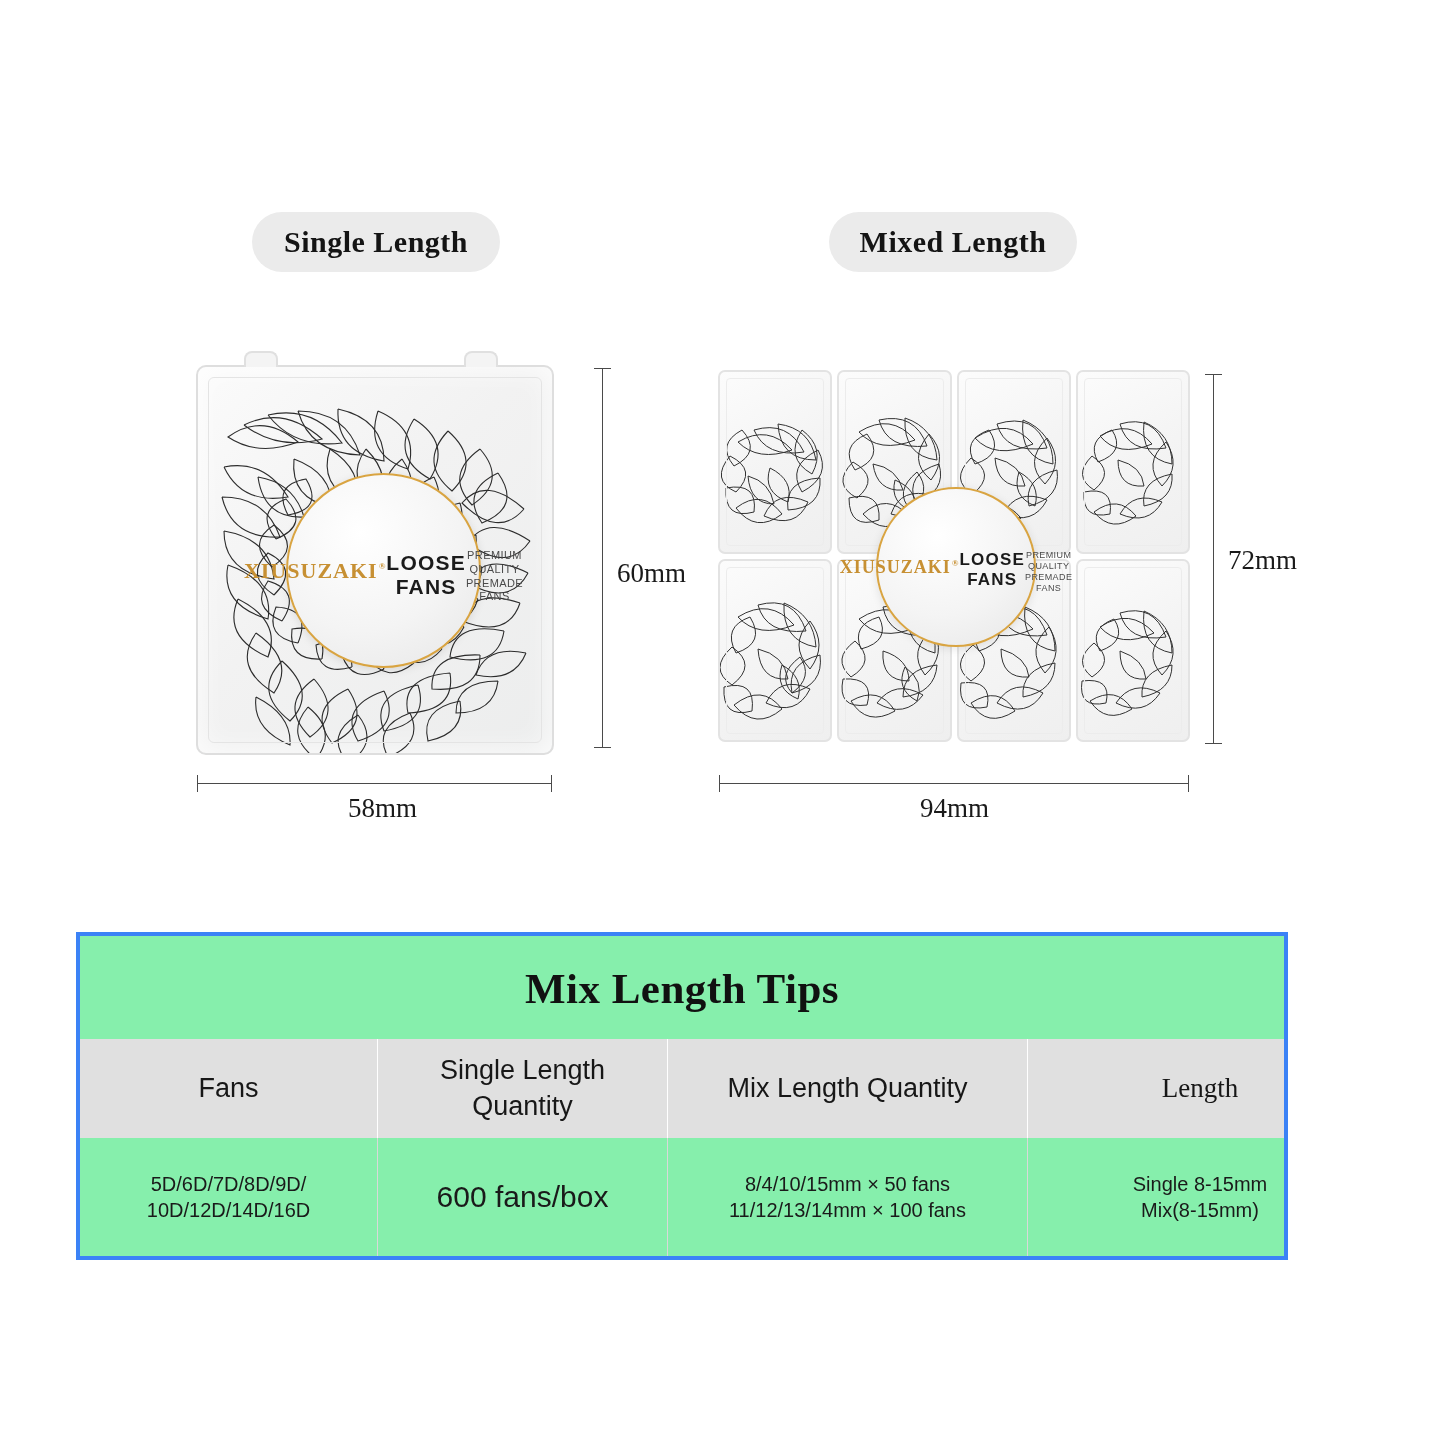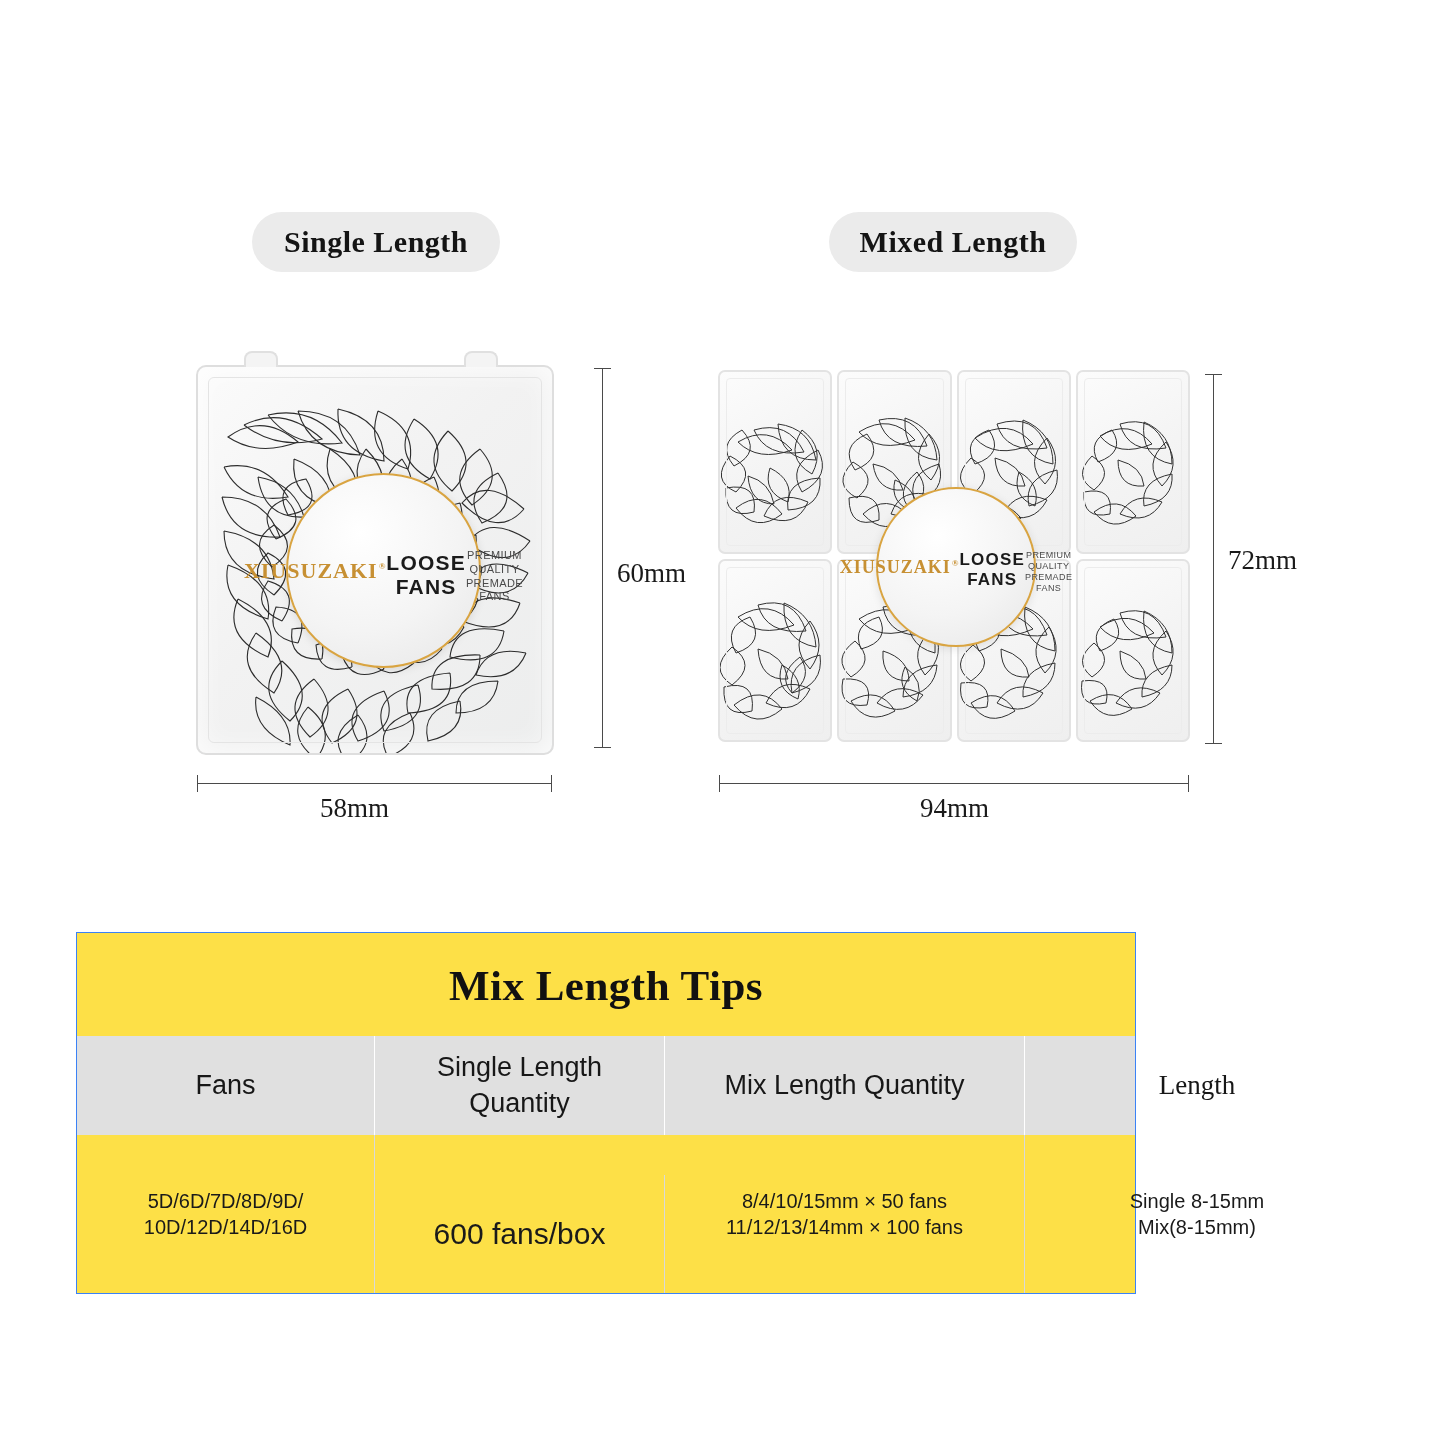--- a/index.html
+++ b/index.html
@@ -175,34 +175,34 @@
   .cap-v { 
     position: absolute;
     width: 1px; height: 17px;
     background: #4a4a4a;
     top: -8px;
   }
 
   #dim-single-v { left: 602px; top: 368px; height: 380px; }
   #dim-single-v-label { left: 617px; top: 558px; }
   #dim-single-h { left: 197px; top: 783px; width: 355px; }
-  #dim-single-h-label { left: 320px; top: 793px; }
+  #dim-single-h-label { left: 348px; top: 793px; }
 
   #dim-mixed-v { left: 1213px; top: 374px; height: 370px; }
   #dim-mixed-v-label { left: 1228px; top: 545px; }
   #dim-mixed-h { left: 719px; top: 783px; width: 470px; }
   #dim-mixed-h-label { left: 920px; top: 793px; }
 
   
   #tips-table {
     position: absolute;
     left: 76px; top: 932px;
-    width: 1060px;
-    border: 1px solid #3b82f6;
-    background: #fde047;
+    width: 1212px;
+    border: 4px solid #3b82f6;
+    background: #86efac;
   }
   .table-title {
     text-align: center;
     font-family: "Liberation Serif", serif;
     font-weight: 700;
     font-size: 43px;
     color: #111111;
     padding: 28px 0 26px;
     letter-spacing: 0.5px;
   }
@@ -228,21 +228,21 @@
     min-height: 96px;
   }
   .th:last-child { border-right: none; font-family: Liberation Serif, serif; }
   .td {
     font-size: 20px;
     color: #1a1a1a;
     border-right: 1px solid #d9d9d9;
     min-height: 118px;
   }
   .td:last-child { border-right: none; }
-  .td-strong { font-size: 30px; margin-top: 40px; }
+  .td-strong { font-size: 30px; }
   .nowrap-lines { white-space: pre-line; }
 </style>
 </head>
 <body>
 
 <div class="badge" id="badge-single">
   <span>Single Length</span>
 </div>
 <div class="badge" id="badge-mixed">
   <span>Mixed Length</span>

